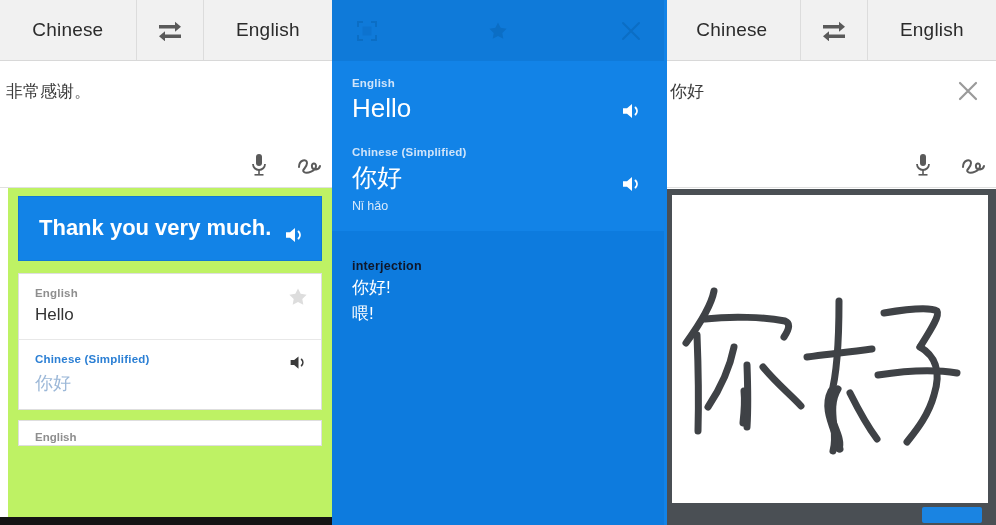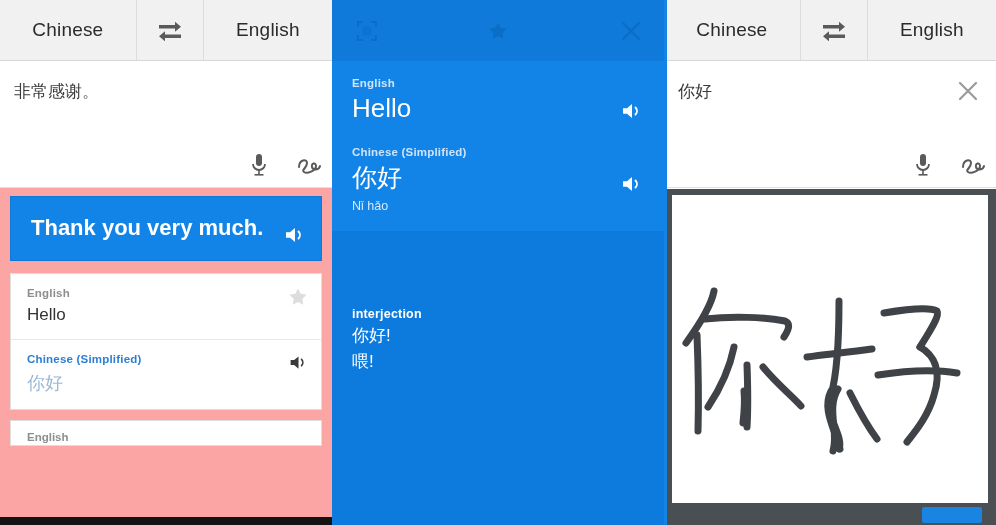--- a/index.html
+++ b/index.html
@@ -31,35 +31,35 @@
     border-left: 1px solid #dcdcdc; border-right: 1px solid #dcdcdc;
   }
   .swap-ico { display: block; width: 28px; height: 22px; }
 
   
   .source {
     position: relative; height: 127px; background: #fff;
     border-bottom: 1px solid #e0e0e0;
   }
   .source .src-text {
-    position: absolute; left: 14px; top: 20px;
+    position: absolute; left: 6px; top: 20px;
     font-size: 17px; color: #3b3b3b; line-height: 1.3;
   }
   .source .clear-x {
     position: absolute; right: 14px; top: 16px;
     width: 28px; height: 28px; cursor: pointer;
   }
   .src-tools {
     position: absolute; right: 10px; bottom: 8px;
     display: flex; align-items: center; gap: 24px;
   }
   .ico-btn { width: 26px; height: 28px; cursor: pointer; display: block; }
 
   
-  .results { padding: 8px 10px 0 10px; background: #fca5a5; height: calc(525px - 61px - 128px); }
+  .results { padding: 8px 10px 0 10px; background: #bef264; height: calc(525px - 61px - 128px); margin-left: 8px; }
   .card {
     background: #fff; border: 1px solid #dedede;
     margin-bottom: 10px; position: relative;
   }
   .card--primary {
     background: #1283e7; border-color: #1078d6;
     padding: 16px 46px 18px 20px; margin-bottom: 12px;
   }
   .card--primary .big {
     font-size: 22px; font-weight: bold; color: #ffffff; line-height: 1.32;
@@ -93,21 +93,21 @@
   .mid-block + .mid-block { margin-top: 22px; }
   .mid-label { font-size: 11.5px; font-weight: bold; color: #cfe4fa; letter-spacing: .2px; }
   .mid-main  { font-size: 26px; color: #ffffff; margin-top: 5px; line-height: 1.15; font-weight: 400; }
   .mid-main.cn { font-size: 25px; }
   .mid-pinyin{ font-size: 12.5px; font-weight: normal; color: #d8e9fb; margin-top: 7px; }
   .spk {
     position: absolute; right: 0; top: 50%; transform: translateY(-50%);
     width: 24px; height: 24px; cursor: pointer;
   }
   .mid-defs { background: #0d7bde; padding: 28px 20px 20px 20px; flex: 1 1 auto; }
-  .def-pos { font-size: 12.5px; font-weight: bold; color: #ffffff; letter-spacing: .2px; margin-top: 48px; }
+  .def-pos { font-size: 12.5px; font-weight: bold; color: #0f172a; letter-spacing: .2px; }
   .def-item { font-size: 17px; color: #ffffff; margin-top: 4px; line-height: 1.35; }
   .def-item + .def-item { margin-top: 3px; }
   .mid-inner { display: flex; flex-direction: column; height: calc(525px - 61px); }
 
   
   .hw-wrap {
     position: absolute; left: 0; right: 0; top: 189px; bottom: 0;
     background: #4a4f54; padding: 6px 8px 0 8px;
   }
   .hw-canvas {

